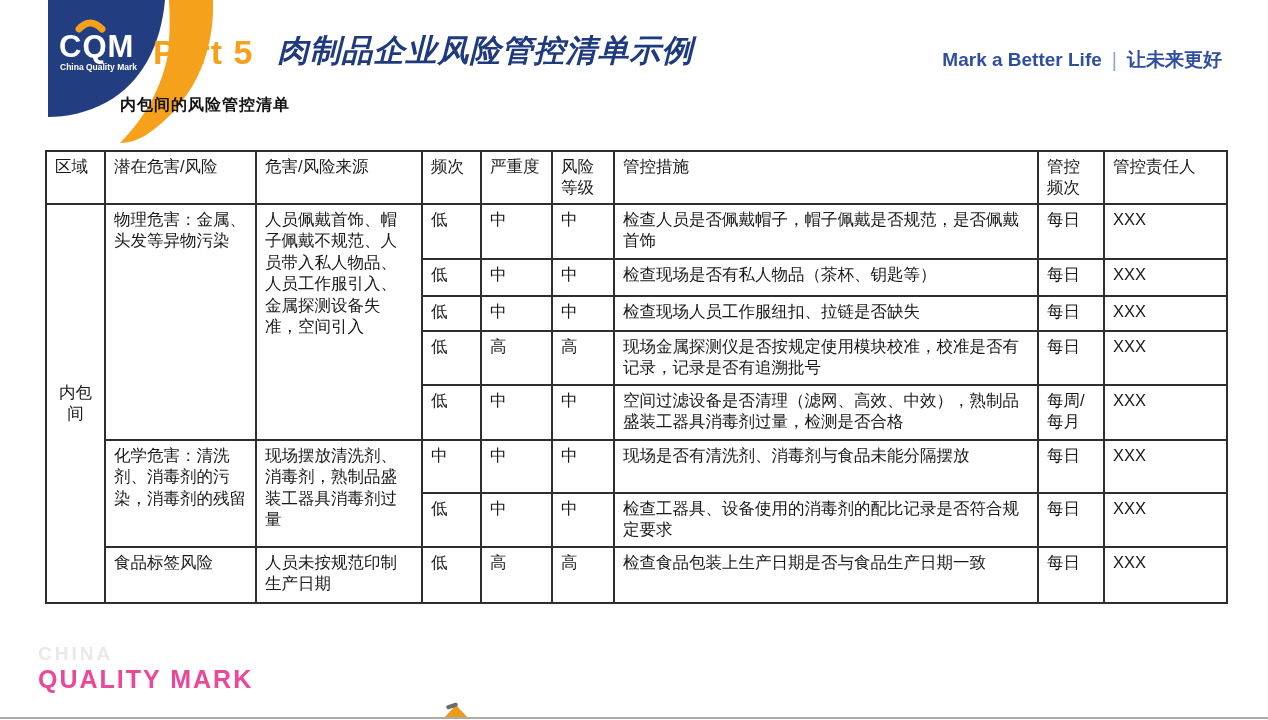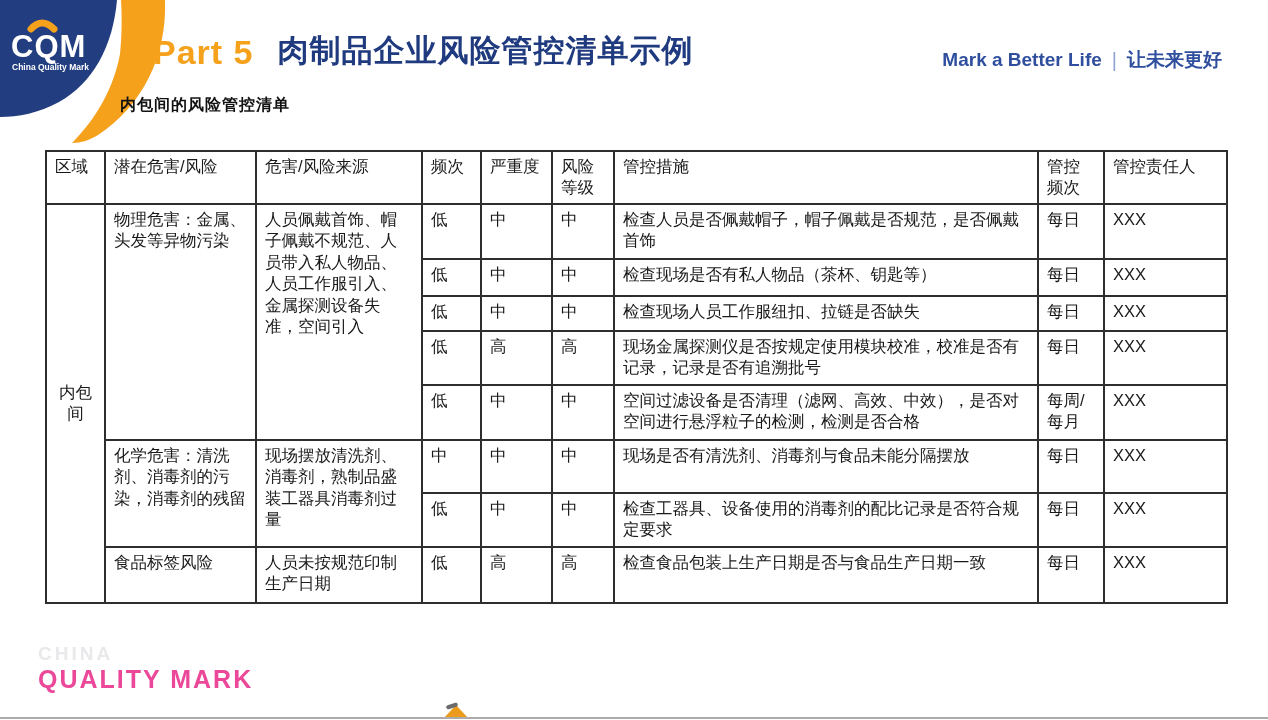--- a/index.html
+++ b/index.html
@@ -7,34 +7,34 @@
     position: relative;
     width: 1268px;
     height: 720px;
     background: #ffffff;
     overflow: hidden;
     font-family: "Liberation Sans", sans-serif;
     color: #191919;
   }
 
   
-  .logo-wrap { position: absolute; left: 0; top: 0; width: 210px; height: 160px; }
+  .logo-wrap { position: absolute; left: 0; top: 0; width: 210px; height: 160px; padding-left: 48px; }
   .logo-wrap svg { display: block; }
 
   
   .title-row {
     position: absolute; left: 153px; top: 30px;
     display: flex; align-items: flex-end; gap: 24px;
     white-space: nowrap;
   }
   .part-label {
     font-size: 34px; font-weight: 800; color: #f5a11c; letter-spacing: 1px;
   }
   .page-title {
-    font-size: 31px; font-weight: 800; color: #1f3a7e; letter-spacing: 1px;
+    font-size: 31px; font-weight: 800; color: #1f3a7e; letter-spacing: 1px; font-style: italic;
   }
   .motto {
     position: absolute; right: 46px; top: 47px;
     font-size: 19px; font-weight: 600; color: #2f4f9e;
     display: flex; align-items: center; gap: 10px; white-space: nowrap; margin-left: 6px;
   }
   .motto .sep { color: #8fa3cf; font-weight: 300; font-size: 20px; }
   .subtitle {
     position: absolute; left: 120px; top: 95px;
     font-size: 16px; font-weight: 700; color: #111111; letter-spacing: 1px;
@@ -184,21 +184,21 @@
         <td>高</td>
         <td>高</td>
         <td>现场金属探测仪是否按规定使用模块校准，校准是否有记录，记录是否有追溯批号</td>
         <td>每日</td>
         <td>XXX</td>
       </tr>
       <tr class="h-r5">
         <td>低</td>
         <td>中</td>
         <td>中</td>
-        <td>空间过滤设备是否清理（滤网、高效、中效），是否对空间进行悬浮粒子的检测，检测是否合格</td>
+        <td>空间过滤设备是否清理（滤网、高效、中效），熟制品盛装工器具消毒剂过量，检测是否合格</td>
         <td>每周/每月</td>
         <td>XXX</td>
       </tr>
       <tr class="h-r6">
         <td rowspan="2">化学危害：清洗剂、消毒剂的污染，消毒剂的残留</td>
         <td rowspan="2">现场摆放清洗剂、消毒剂，熟制品盛装工器具消毒剂过量</td>
         <td>中</td>
         <td>中</td>
         <td>中</td>
         <td>现场是否有清洗剂、消毒剂与食品未能分隔摆放</td>

